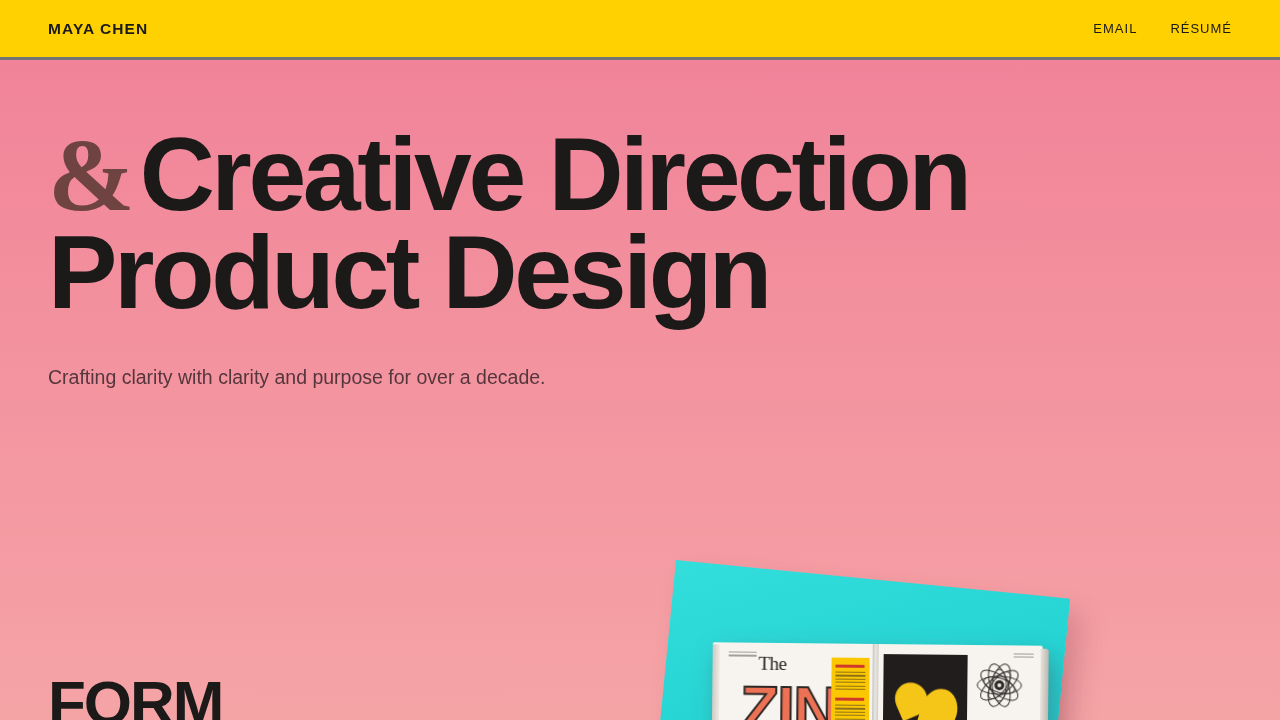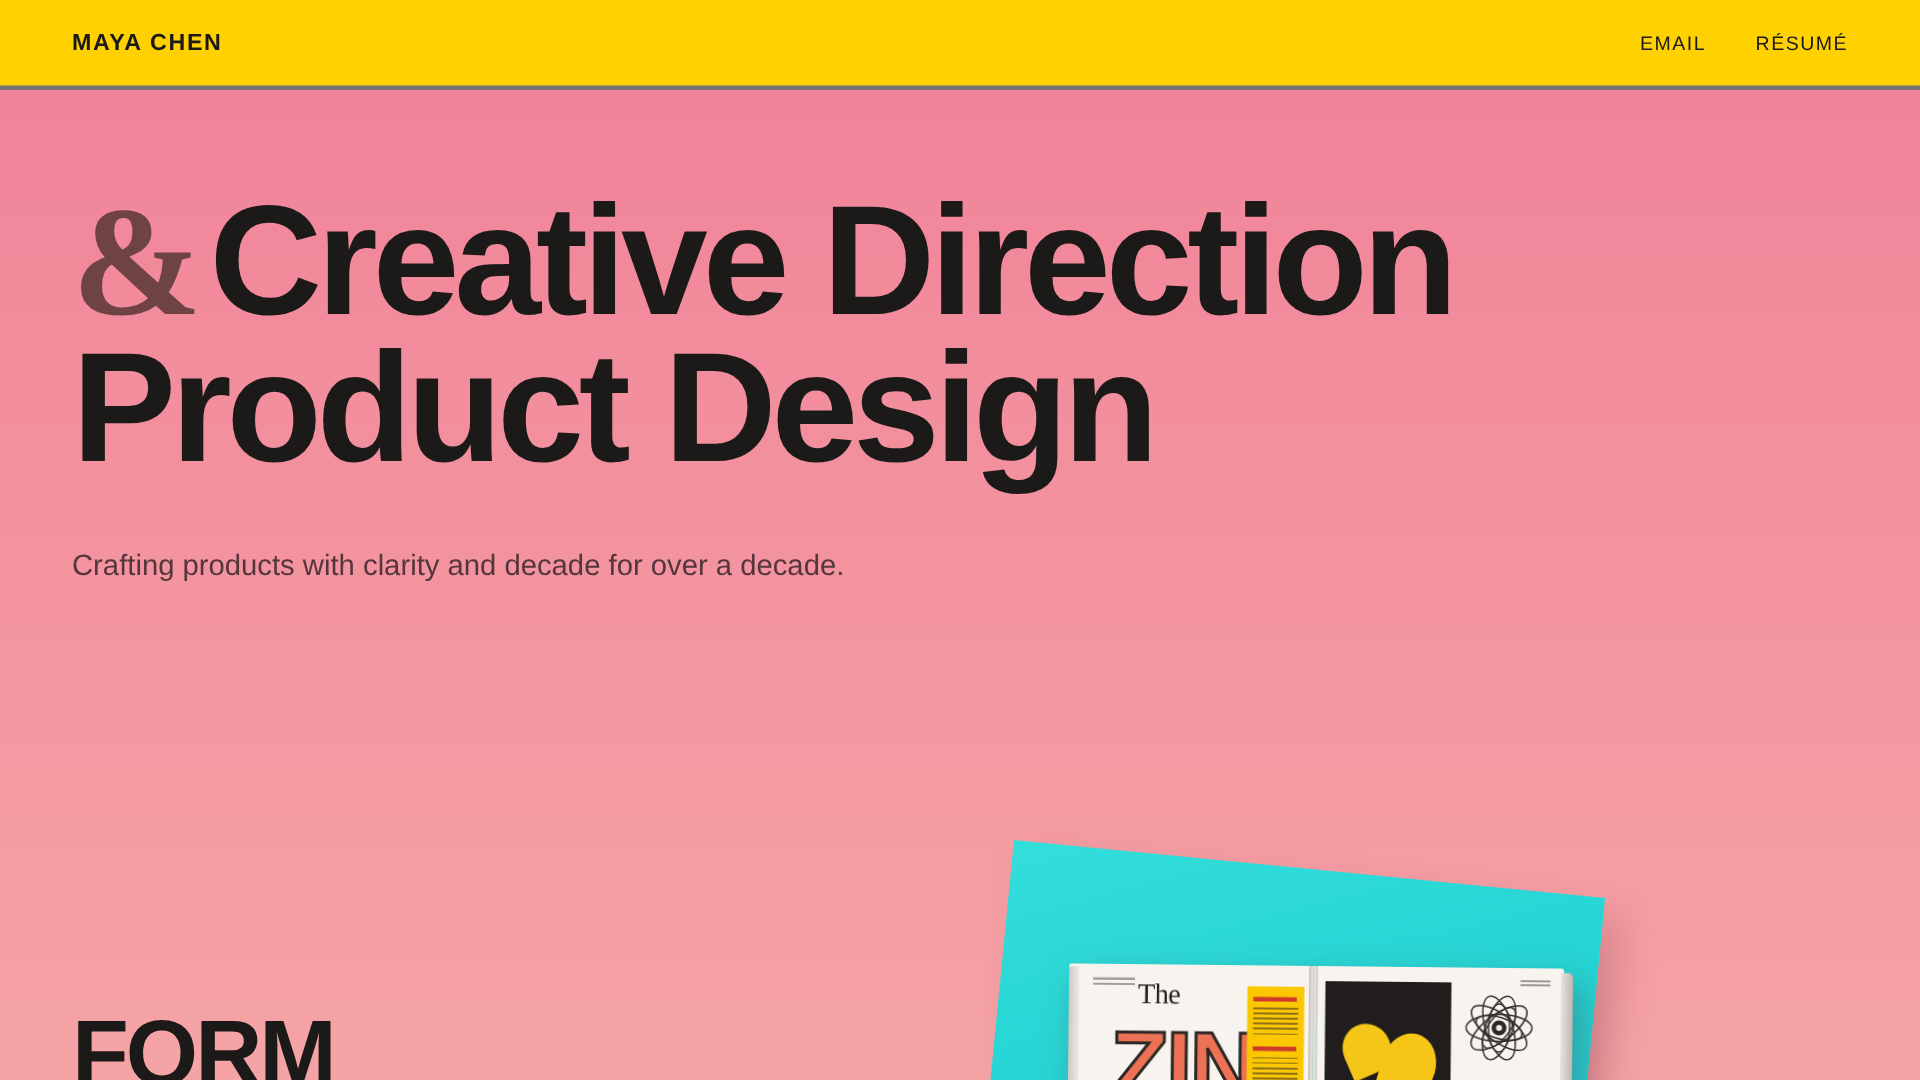--- a/index.html
+++ b/index.html
@@ -211,21 +211,21 @@
   </nav>
 </header>
 
 <section class="hero">
   <h1 class="headline">
     <span class="headline-line"><span class="amp">&amp;</span><span>Creative Direction</span></span>
     <span class="headline-line">Product Design</span>
   </h1>
 
   <p class="subhead">
-    <span>Crafting products with clarity and decade for over a decade.</span>
+    <span>Crafting clarity with clarity and purpose for over a decade.</span>
   </p>
 </section>
 
 <div class="section-word">FORM</div>
 
 <div class="showcase">
   <div class="teal-card"></div>
 
   <div class="magazine">
 

